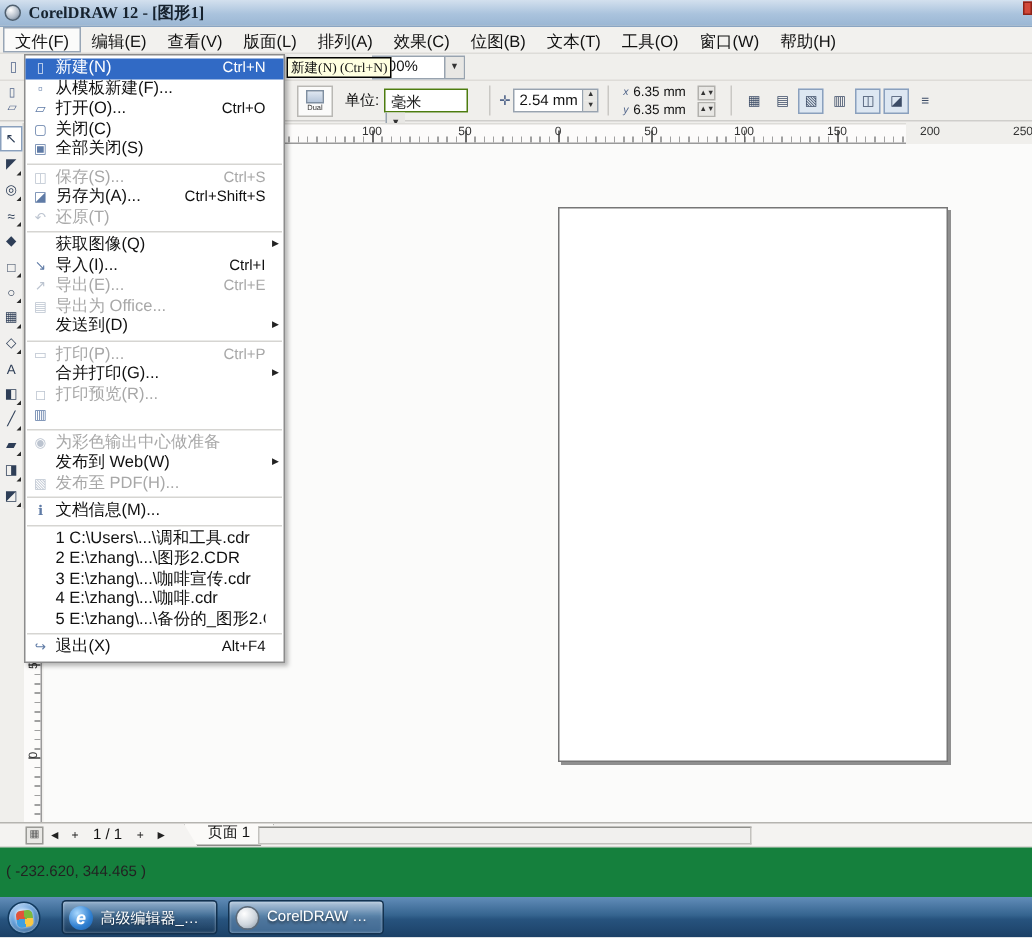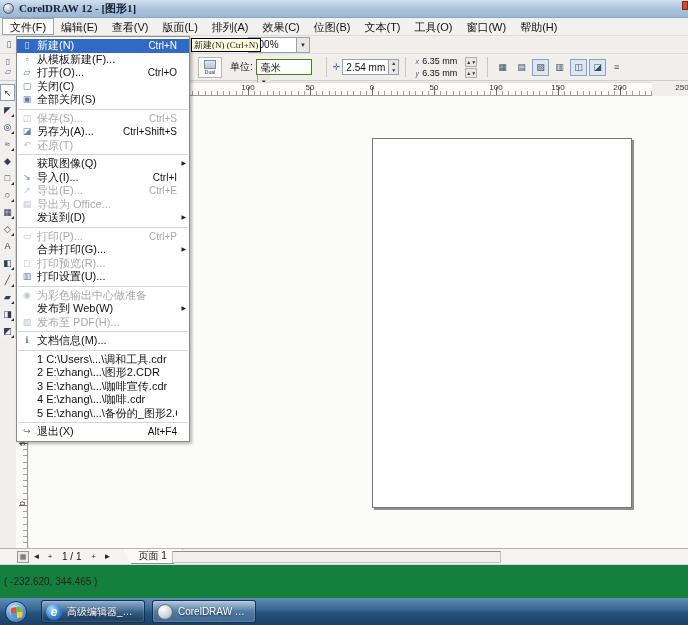--- a/index.html
+++ b/index.html
@@ -52,21 +52,21 @@
 .dup-ico{font-size:7px;font-style:italic;color:#51658a;width:10px;text-align:center;}
 .dup-val{font-size:9px;white-space:nowrap;}
 .dup-spins{display:flex;flex-direction:column;gap:1px;margin:0 4px 0 6px;}
 .dup-spins .spin{border:1px solid #b2b1ad;height:10px;width:12px;flex-direction:row;}
 .dup-spins .spin span{line-height:8px;}
 .toggle-group{display:flex;gap:2px;}
 .tg{width:17px;height:17px;border:1px solid transparent;font-size:9px;color:#3c4c66;text-align:center;line-height:15px;background:transparent;}
 .tg.pressed{border:1px solid #8aa0bd;background:#dde7f2;}
 
 
-.hruler{position:absolute;left:16px;top:82px;width:636px;height:14px;background:#fcfbfa;
+.hruler{position:absolute;left:16px;top:82px;width:588px;height:14px;background:#fcfbfa;
  border-top:1px solid #dddcd8;border-bottom:1px solid #9a9a9a;z-index:5;
  background-image:
   repeating-linear-gradient(90deg,#6b6b6b 0 1px,transparent 1px 62px),
   repeating-linear-gradient(90deg,#a0a0a0 0 1px,transparent 1px 6.2px);
  background-size:calc(100% + 62px) 8px,calc(100% + 7px) 4px;
  background-position:-16px 100%,-3.6px 100%;background-repeat:no-repeat;padding-left:20px;}
 .hl-num{position:absolute;top:0;transform:translateX(-50%);font-size:8px;color:#333;}
 .vruler{position:absolute;left:16px;top:96px;width:12px;height:452px;background:#fcfbfa;
  border-right:1px solid #9a9a9a;z-index:5;overflow:hidden;
  background-image:
@@ -398,21 +398,20 @@
     <span class="marrow">▶</span>
   </div>
       <div class="mrow dis">
     <span class="micon">◻</span>
     <span class="mlabel">打印预览(R)...</span>
     <span class="mshort"></span>
     <span class="marrow"></span>
   </div>
       <div class="mrow">
     <span class="micon">▥</span>
-    <span class="mlabel">打印设置(U)...</span>
     <span class="mshort"></span>
     <span class="marrow"></span>
   </div>
       <div class="msep"></div>
       <div class="mrow dis">
     <span class="micon">◉</span>
     <span class="mlabel">为彩色输出中心做准备</span>
     <span class="mshort"></span>
     <span class="marrow"></span>
   </div>

